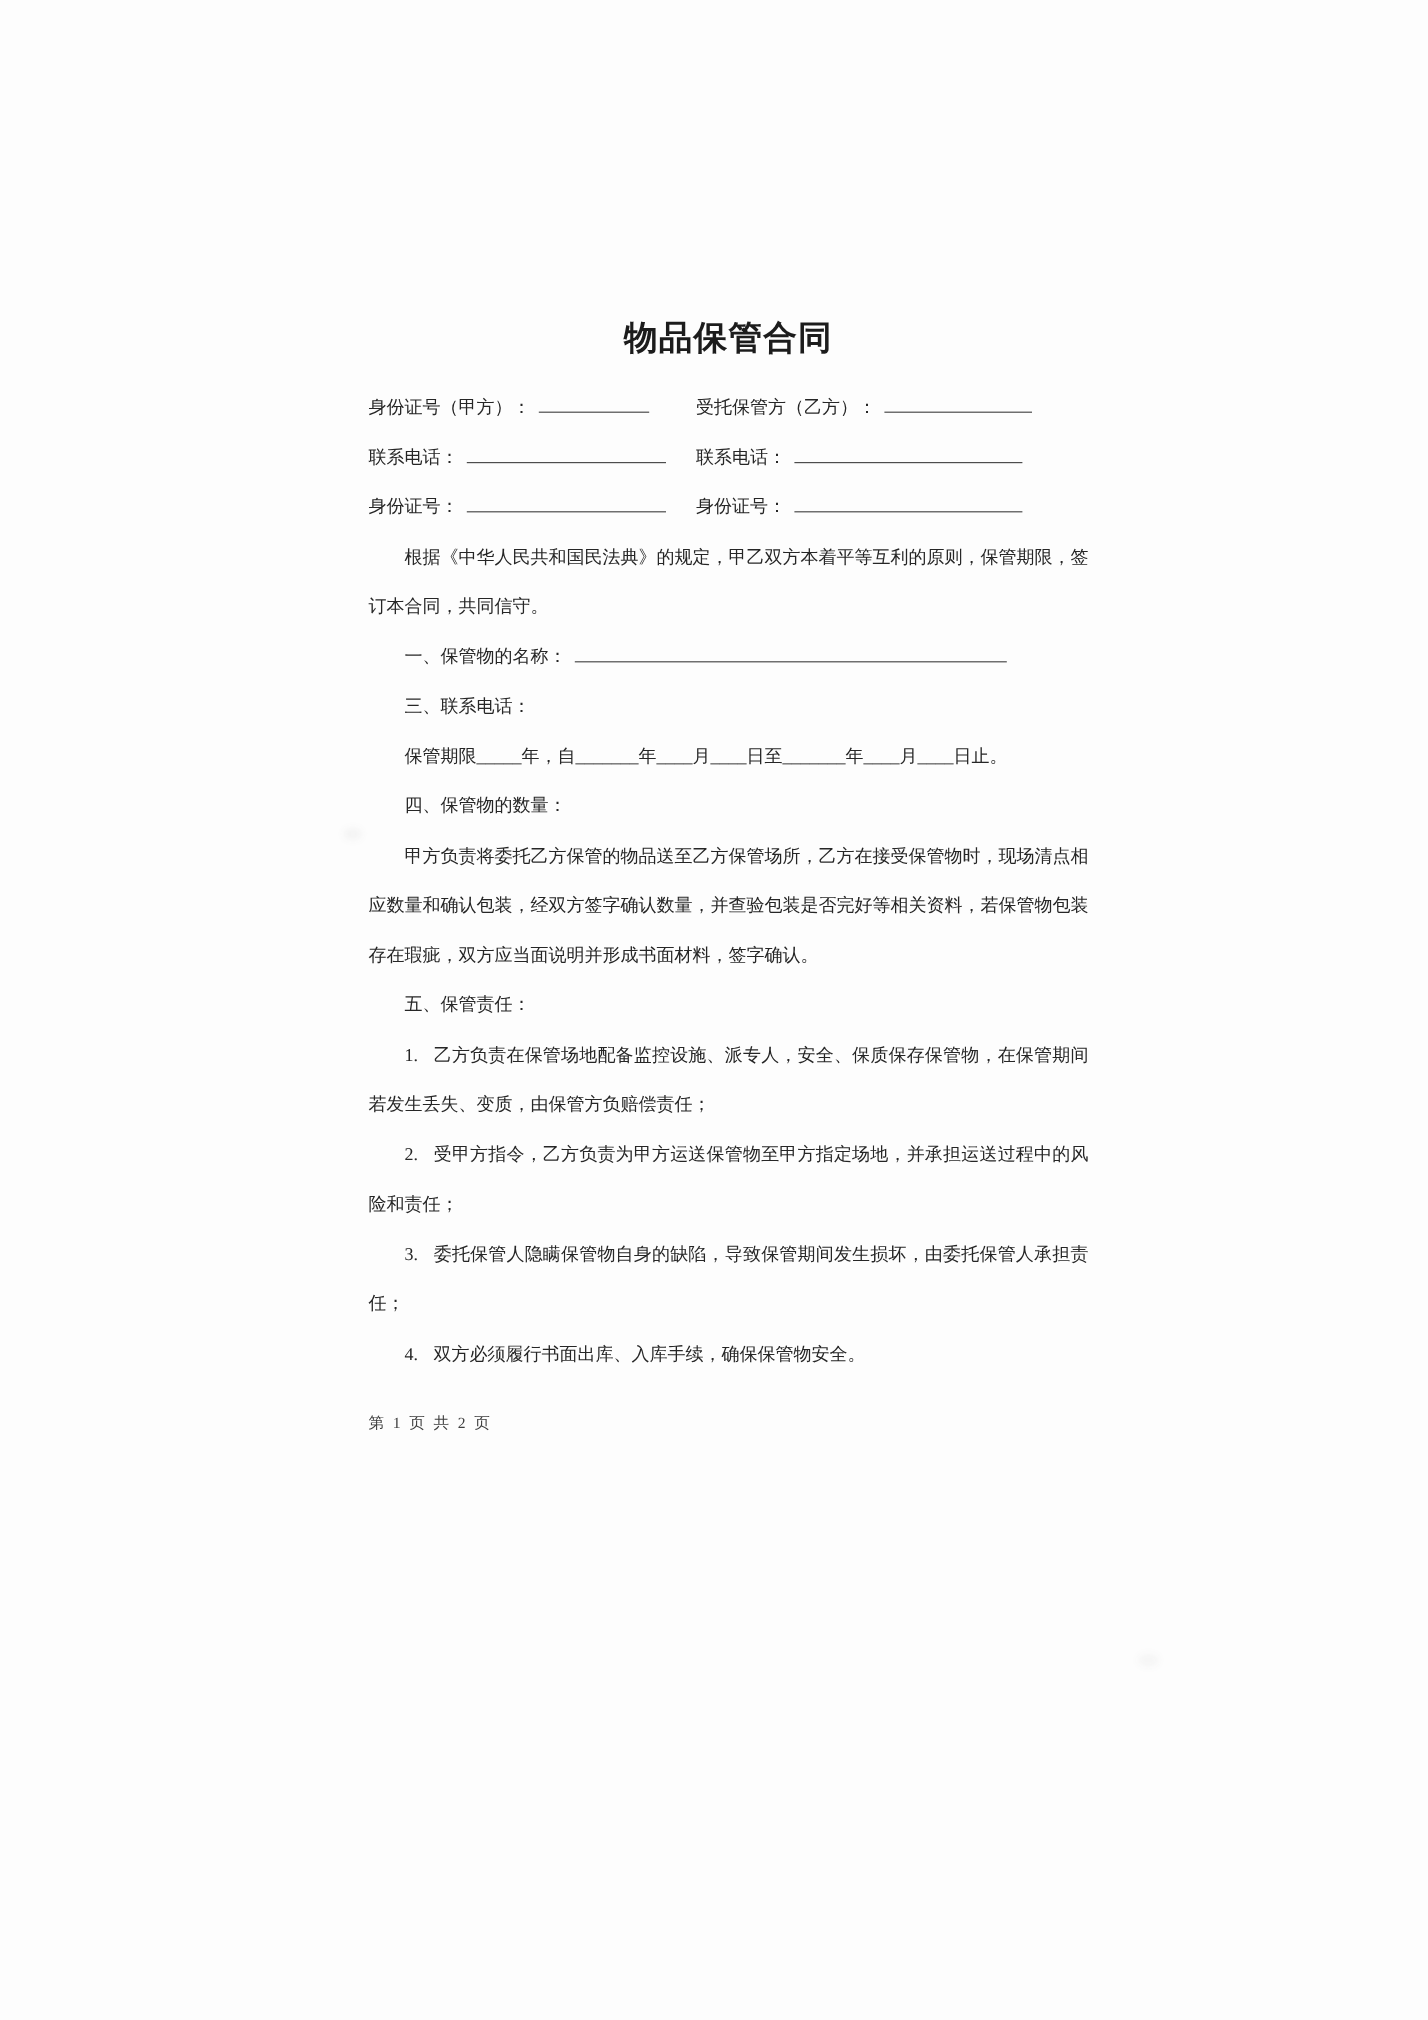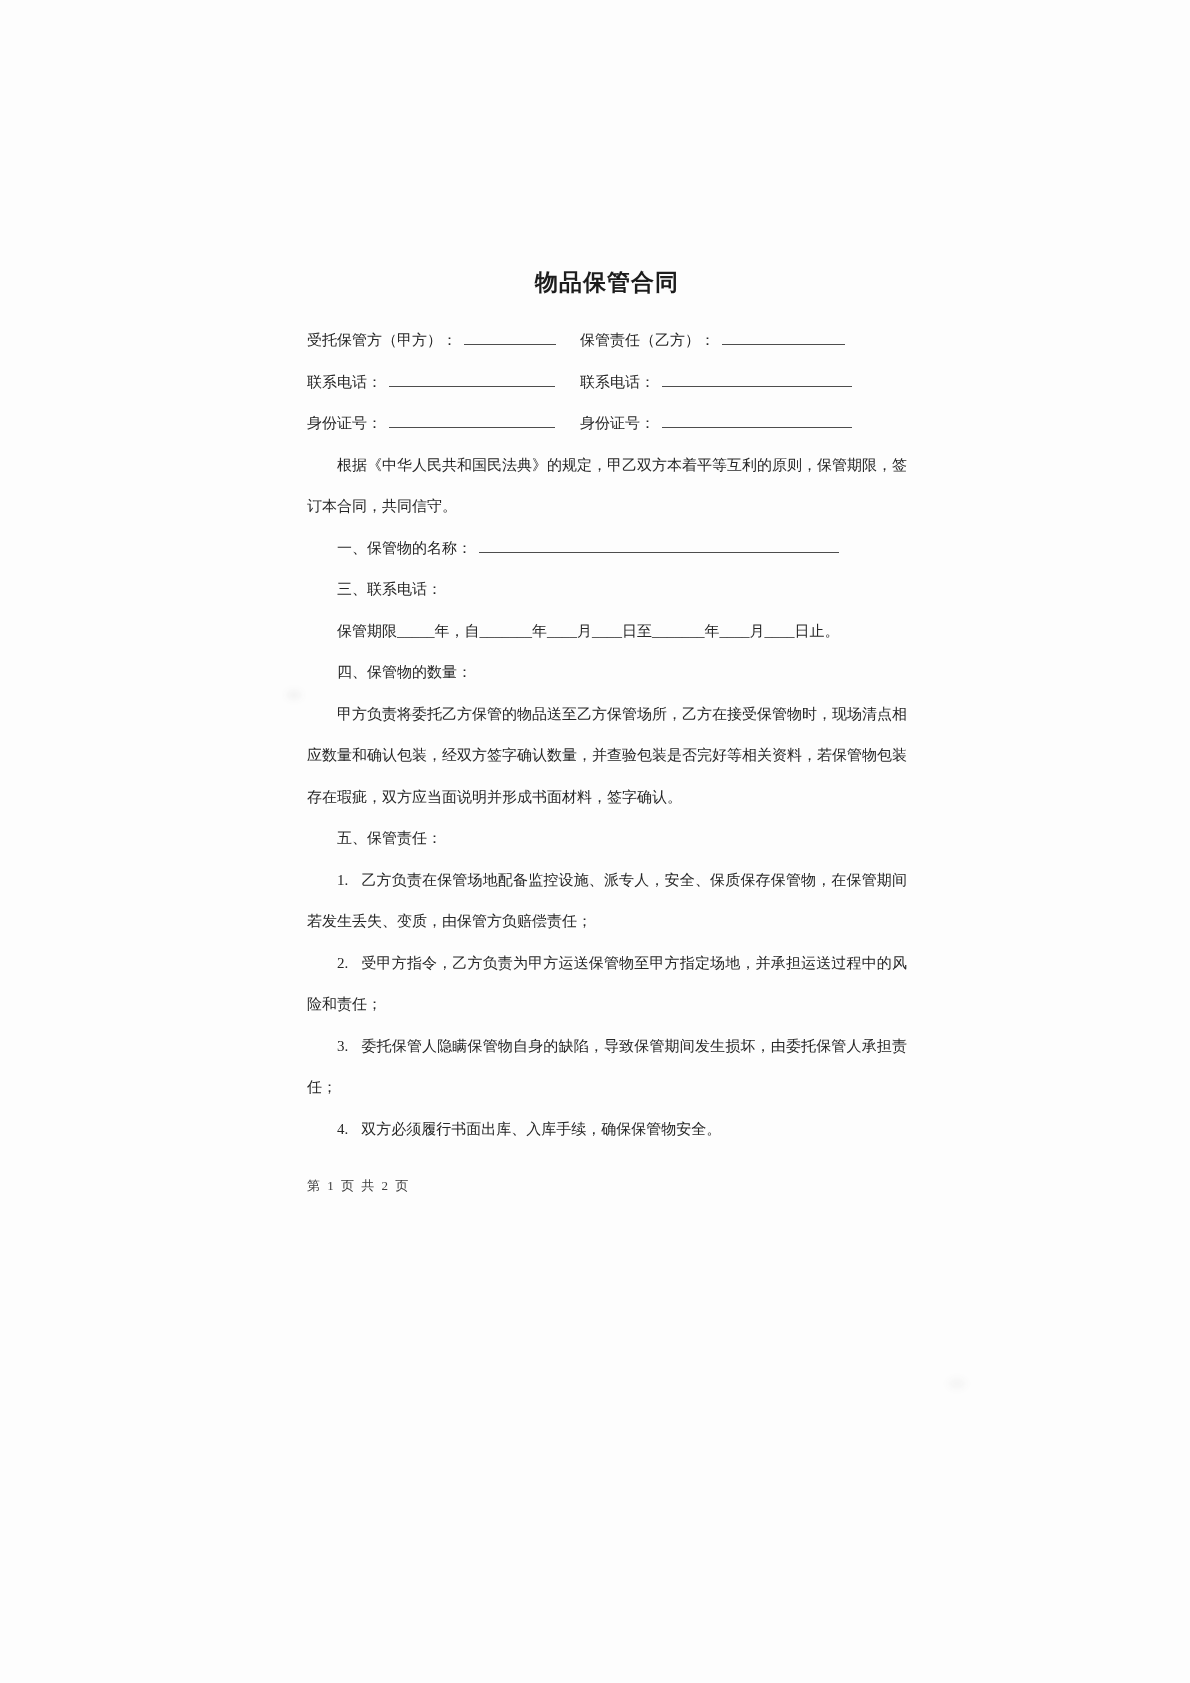--- a/index.html
+++ b/index.html
@@ -13,21 +13,21 @@
   }
   .doc {
     position: absolute;
     left: 307px;
     top: 266px;
     width: 600px;
     font-size: 15px;
     color: #262626;
   }
   .title {
-    font-size: 23px;
+    font-size: 28px;
     font-weight: bold;
     text-align: center;
     line-height: 34px;
     margin: 0 0 20px 0;
     letter-spacing: 1px;
     color: #1c1c1c;
   }
   .row {
     display: flex;
     line-height: 41.5px;
@@ -79,24 +79,24 @@
 
 <div class="smudge smudge-1"></div>
 <div class="smudge smudge-2"></div>
 
 <div class="doc">
 
   <h1 class="title">物品保管合同</h1>
 
   <div class="row">
     <div class="col-a">
-      <span>受托保管方（甲方）：</span><span class="blank w92"></span>
+      <span>身份证号（甲方）：</span><span class="blank w92"></span>
     </div>
     <div class="col-b">
-      <span>保管责任（乙方）：</span><span class="blank w123"></span>
+      <span>受托保管方（乙方）：</span><span class="blank w123"></span>
     </div>
   </div>
 
   <div class="row">
     <div class="col-a">
       <span>联系电话：</span><span class="blank w166"></span>
     </div>
     <div class="col-b">
       <span>联系电话：</span><span class="blank w190"></span>
     </div>

